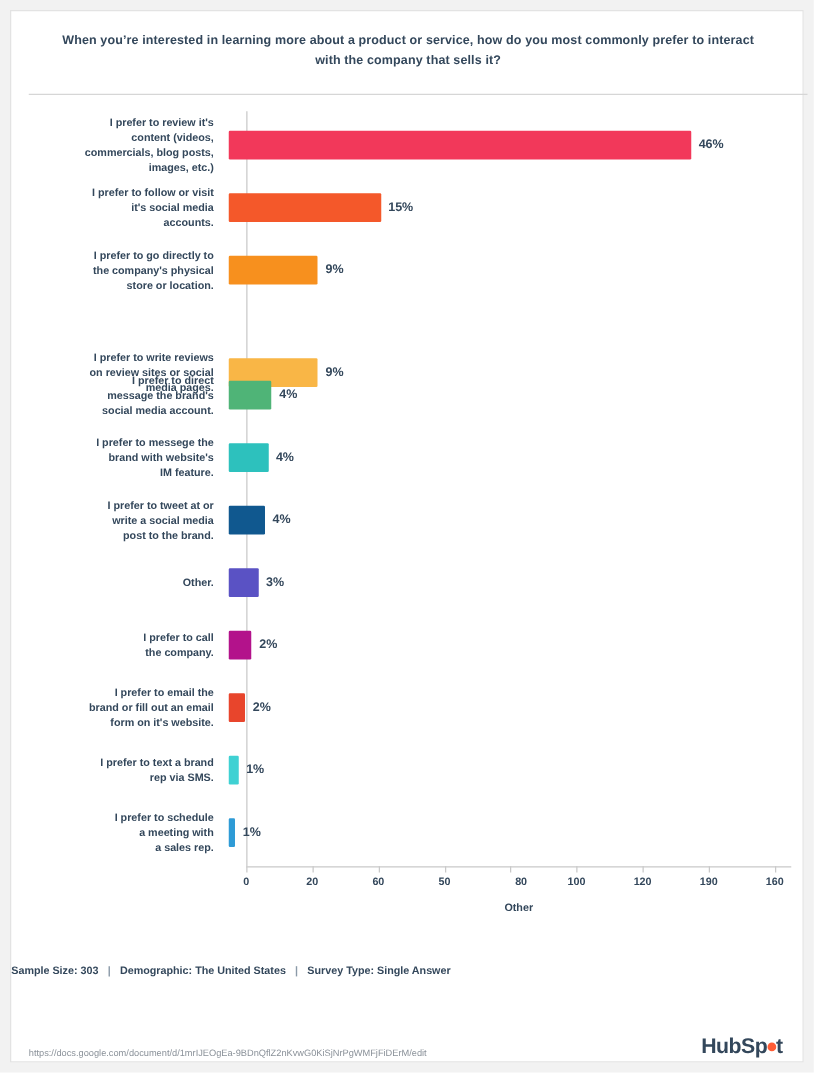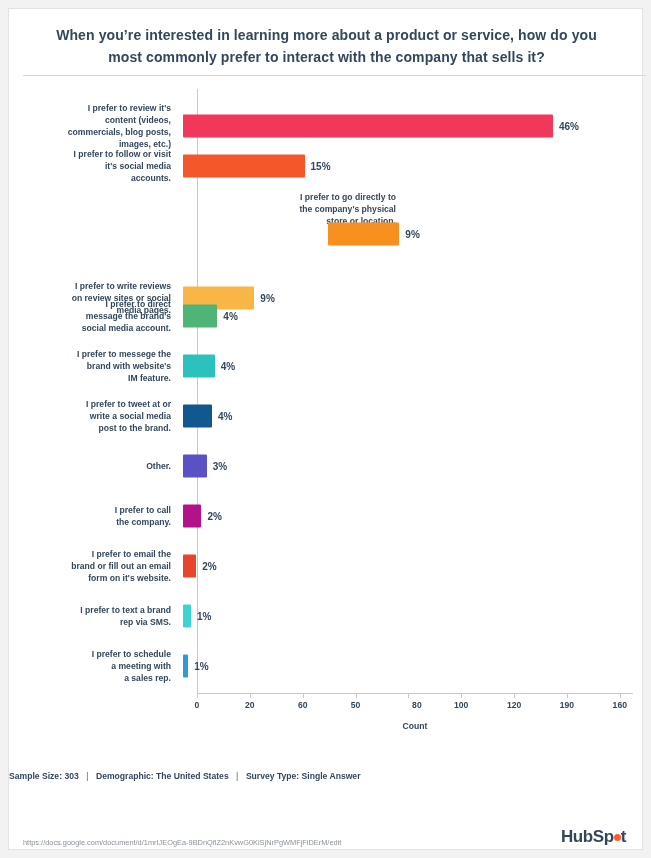--- a/index.html
+++ b/index.html
@@ -16,21 +16,21 @@
     left: 8px; top: 8px;
     width: 635px; height: 842px;
     background: #ffffff;
     border: 1px solid #e3e3e3;
   }
   .title {
     position: absolute;
     left: 40px; top: 16px;
     width: 555px;
     text-align: center;
-    font-size: 14px;
+    font-size: 10px;
     font-weight: bold;
     color: #33475b;
     line-height: 1.55;
     letter-spacing: 0.1px;
   }
   .rule {
     position: absolute;
     left: 14px; top: 66px;
     width: 623px; height: 1px;
     background: #d6d6d6;
@@ -160,41 +160,41 @@
 <body>
 
 <div class="card">
 
   <div class="title">When you’re interested in learning more about a product or service, how do you most commonly prefer to interact with the company that sells it?</div>
   <div class="rule"></div>
 
   <div class="plot" id="plot">
     <div class="axis-line"></div>
     <div class="axis-x"></div>
-    <div class="xlabel">Count</div>
-  <div class="row" style="top: 12px; justify-content: center;">
+    <div class="xlabel">Other</div>
+  <div class="row" style="top: 2px; justify-content: center;">
         <div class="row-label">I prefer to review it's
 content (videos,
 commercials, blog posts,
 images, etc.)</div>
         <div class="bar-area">
           <div class="bar" style="width: 369.939px; background: rgb(242, 56, 90);"></div>
           <div class="bar-val" style="left: 375.939px;">46%</div>
         </div>
       </div>
       <div class="row" style="top: 52px;">
         <div class="row-label">I prefer to follow or visit
 it's social media
 accounts.</div>
         <div class="bar-area">
           <div class="bar" style="width: 121.552px; background: rgb(244, 88, 42);"></div>
           <div class="bar-val" style="left: 127.552px;">15%</div>
         </div>
       </div>
-      <div class="row" style="top: 102px; flex-direction: column;">
+      <div class="row" style="top: 102px;">
         <div class="row-label">I prefer to go directly to
 the company's physical
 store or location.</div>
         <div class="bar-area">
           <div class="bar" style="width: 71.3455px; background: rgb(247, 144, 30);"></div>
           <div class="bar-val" style="left: 77.3455px;">9%</div>
         </div>
       </div>
       <div class="row" style="top: 152px; margin-top: 32px;">
         <div class="row-label">I prefer to write reviews

